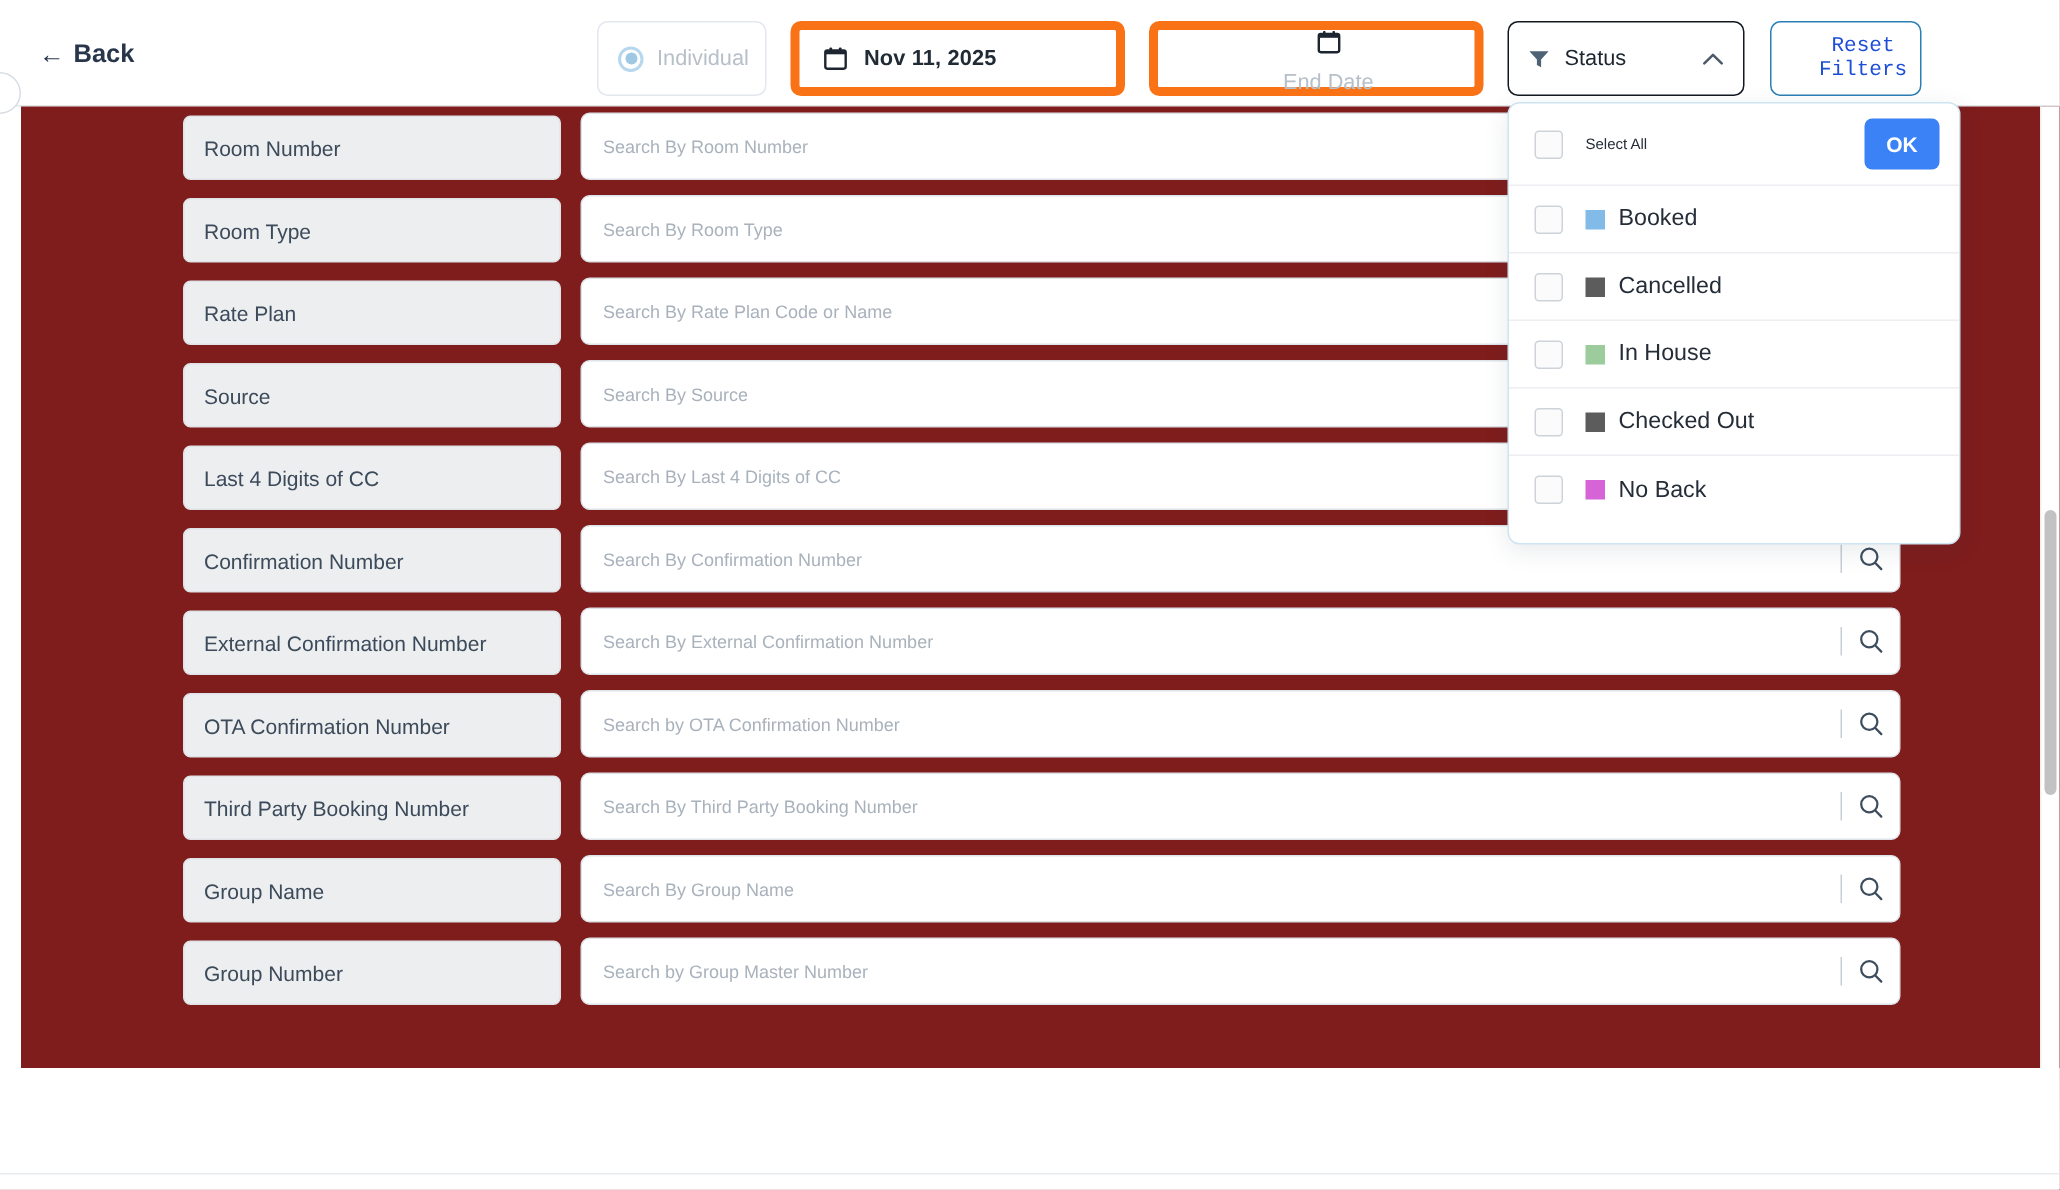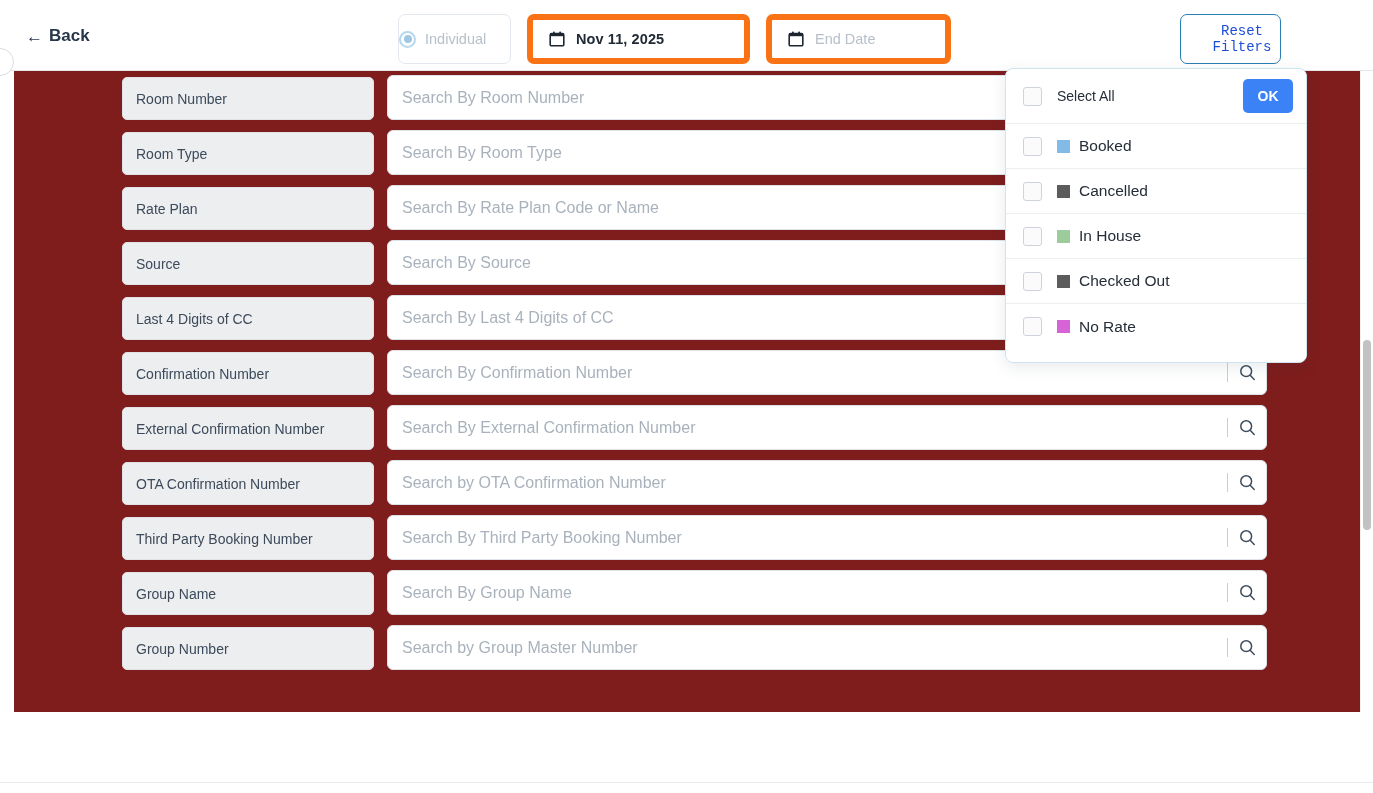--- a/index.html
+++ b/index.html
@@ -35,40 +35,41 @@
     width: 28px; height: 28px; border-radius: 50%;
     border: 1px solid #d8dde3; background: #fff;
   }
 
   .radio-chip {
     position: absolute; left: 398px; top: 14px;
     width: 113px; height: 50px;
     border: 1px solid #e3e8ee; border-radius: 7px;
     background: #fff;
     display: flex; align-items: center; gap: 9px;
+    padding-left: 13px;
   }
   .radio-outer {
     width: 17px; height: 17px; border-radius: 50%;
     border: 2px solid #b6d7ee; background: #fff;
     display: flex; align-items: center; justify-content: center;
     flex: 0 0 auto;
   }
   .radio-inner { width: 8px; height: 8px; border-radius: 50%; background: #9ec8e4; }
   .radio-label { font-size: 14.5px; color: #b7bfc9; }
 
   .date-field {
     position: absolute; top: 14px; height: 50px;
     border: 6px solid #f97316; border-radius: 7px;
     background: #fff;
     display: flex; align-items: center; gap: 11px;
     padding-left: 16px;
     cursor: pointer;
   }
   #start-date { left: 527px; width: 223px; }
-  #end-date   { left: 766px; width: 185px; }
+  #end-date   { left: 766px; width: 223px; flex-direction: column; }
   .cal-ico { width: 16px; height: 16px; flex: 0 0 auto; }
   .date-text { font-size: 14.5px; color: #212b36; font-weight: 600; letter-spacing: .1px; }
   .date-ph { font-size: 14.5px; color: #b7bfc9; }
 
   .status-btn {
     position: absolute; left: 1005px; top: 14px;
     width: 158px; height: 50px;
     border: 1.6px solid #111820; border-radius: 7px;
     background: #fff;
     display: flex; align-items: center; gap: 10px;
@@ -112,21 +113,21 @@
     font-size: 14px; color: #3c4a5a;
   }
   .field-input {
     position: absolute; left: 373px; top: 4px;
     width: 880px; height: 45px;
     background: #fff; border: 1px solid #dde3e9; border-radius: 6px;
     display: flex; align-items: center;
     padding-left: 14px;
     cursor: text;
   }
-  .ph { font-size: 16px; color: #a9b2bc; }
+  .ph { font-size: 12px; color: #a9b2bc; }
   .input-tools {
     position: absolute; right: 10px; top: 0; bottom: 0;
     display: flex; align-items: center; gap: 11px;
   }
   .vdiv { width: 1px; height: 19px; background: #c8ced6; }
   .search-ico { width: 17px; height: 17px; }
 
   
   .footer {
     position: absolute; left: 0; top: 712px;
@@ -167,21 +168,21 @@
   .dd-head {
     height: 55px; display: flex; align-items: center;
     padding: 0 13px 0 17px;
     border-bottom: 1px solid #eceef1;
   }
   .cb {
     width: 19px; height: 19px; border-radius: 3px;
     border: 1px solid #cdd3d9; background: #fbfbfc;
     flex: 0 0 auto; cursor: pointer;
   }
-  .dd-head-label { font-size: 14px; color: #252d38; margin-left: 15px; flex: 1; }
+  .dd-head-label { font-size: 10px; color: #252d38; margin-left: 15px; flex: 1; }
   .ok-btn {
     width: 50px; height: 34px; border: none; border-radius: 5px;
     background: #3b82f6; color: #fff;
     font-size: 14px; font-weight: 700; font-family: inherit;
     cursor: pointer;
   }
   .dd-item {
     height: 45px; display: flex; align-items: center;
     padding: 0 13px 0 17px;
     border-bottom: 1px solid #eceef1;
@@ -225,20 +226,29 @@
     <div class="date-field" id="end-date">
       <svg class="cal-ico" viewBox="0 0 16 16">
         <rect x="1.2" y="2.6" width="13.6" height="12.2" rx="1.4" fill="none" stroke="#1d2630" stroke-width="1.6"></rect>
         <rect x="1.2" y="2.6" width="13.6" height="2.6" fill="#1d2630"></rect>
         <rect x="4" y="0.6" width="1.7" height="3.2" rx=".6" fill="#1d2630"></rect>
         <rect x="10.3" y="0.6" width="1.7" height="3.2" rx=".6" fill="#1d2630"></rect>
       </svg>
       <span class="date-ph">End Date</span>
     </div>
 
+    <div class="status-btn">
+      <svg class="funnel" viewBox="0 0 14 13">
+        <path d="M0.6 1.2 H13.4 L8.4 6.6 V11.8 L5.6 10.3 V6.6 Z" fill="#4d6275"></path>
+      </svg>
+      <span class="status-label">Status</span>
+      <svg class="chev" viewBox="0 0 14 9">
+        <path d="M1.2 7.2 L7 1.6 L12.8 7.2" fill="none" stroke="#4b5a69" stroke-width="1.7" stroke-linecap="round" stroke-linejoin="round"></path>
+      </svg>
+    </div>
 
     <button class="reset-btn">Reset Filters</button>
   </div>
 
   <div class="body-area">
     <div class="rows" id="rows">
         <div class="row">
           <div class="field-label">Room Number</div>
           <div class="field-input">
             <span class="ph">Search By Room Number</span>
@@ -382,18 +392,18 @@
           <span class="dd-item-label">In House</span>
         </div>
         <div class="dd-item">
           <span class="cb"></span>
           <span class="swatch" style="background:#5c5c5c"></span>
           <span class="dd-item-label">Checked Out</span>
         </div>
         <div class="dd-item">
           <span class="cb"></span>
           <span class="swatch" style="background:#d664d6"></span>
-          <span class="dd-item-label">No Rate</span>
+          <span class="dd-item-label">No Back</span>
         </div>
       </div>
   </div>
 
 </div>
 
 </body></html>

